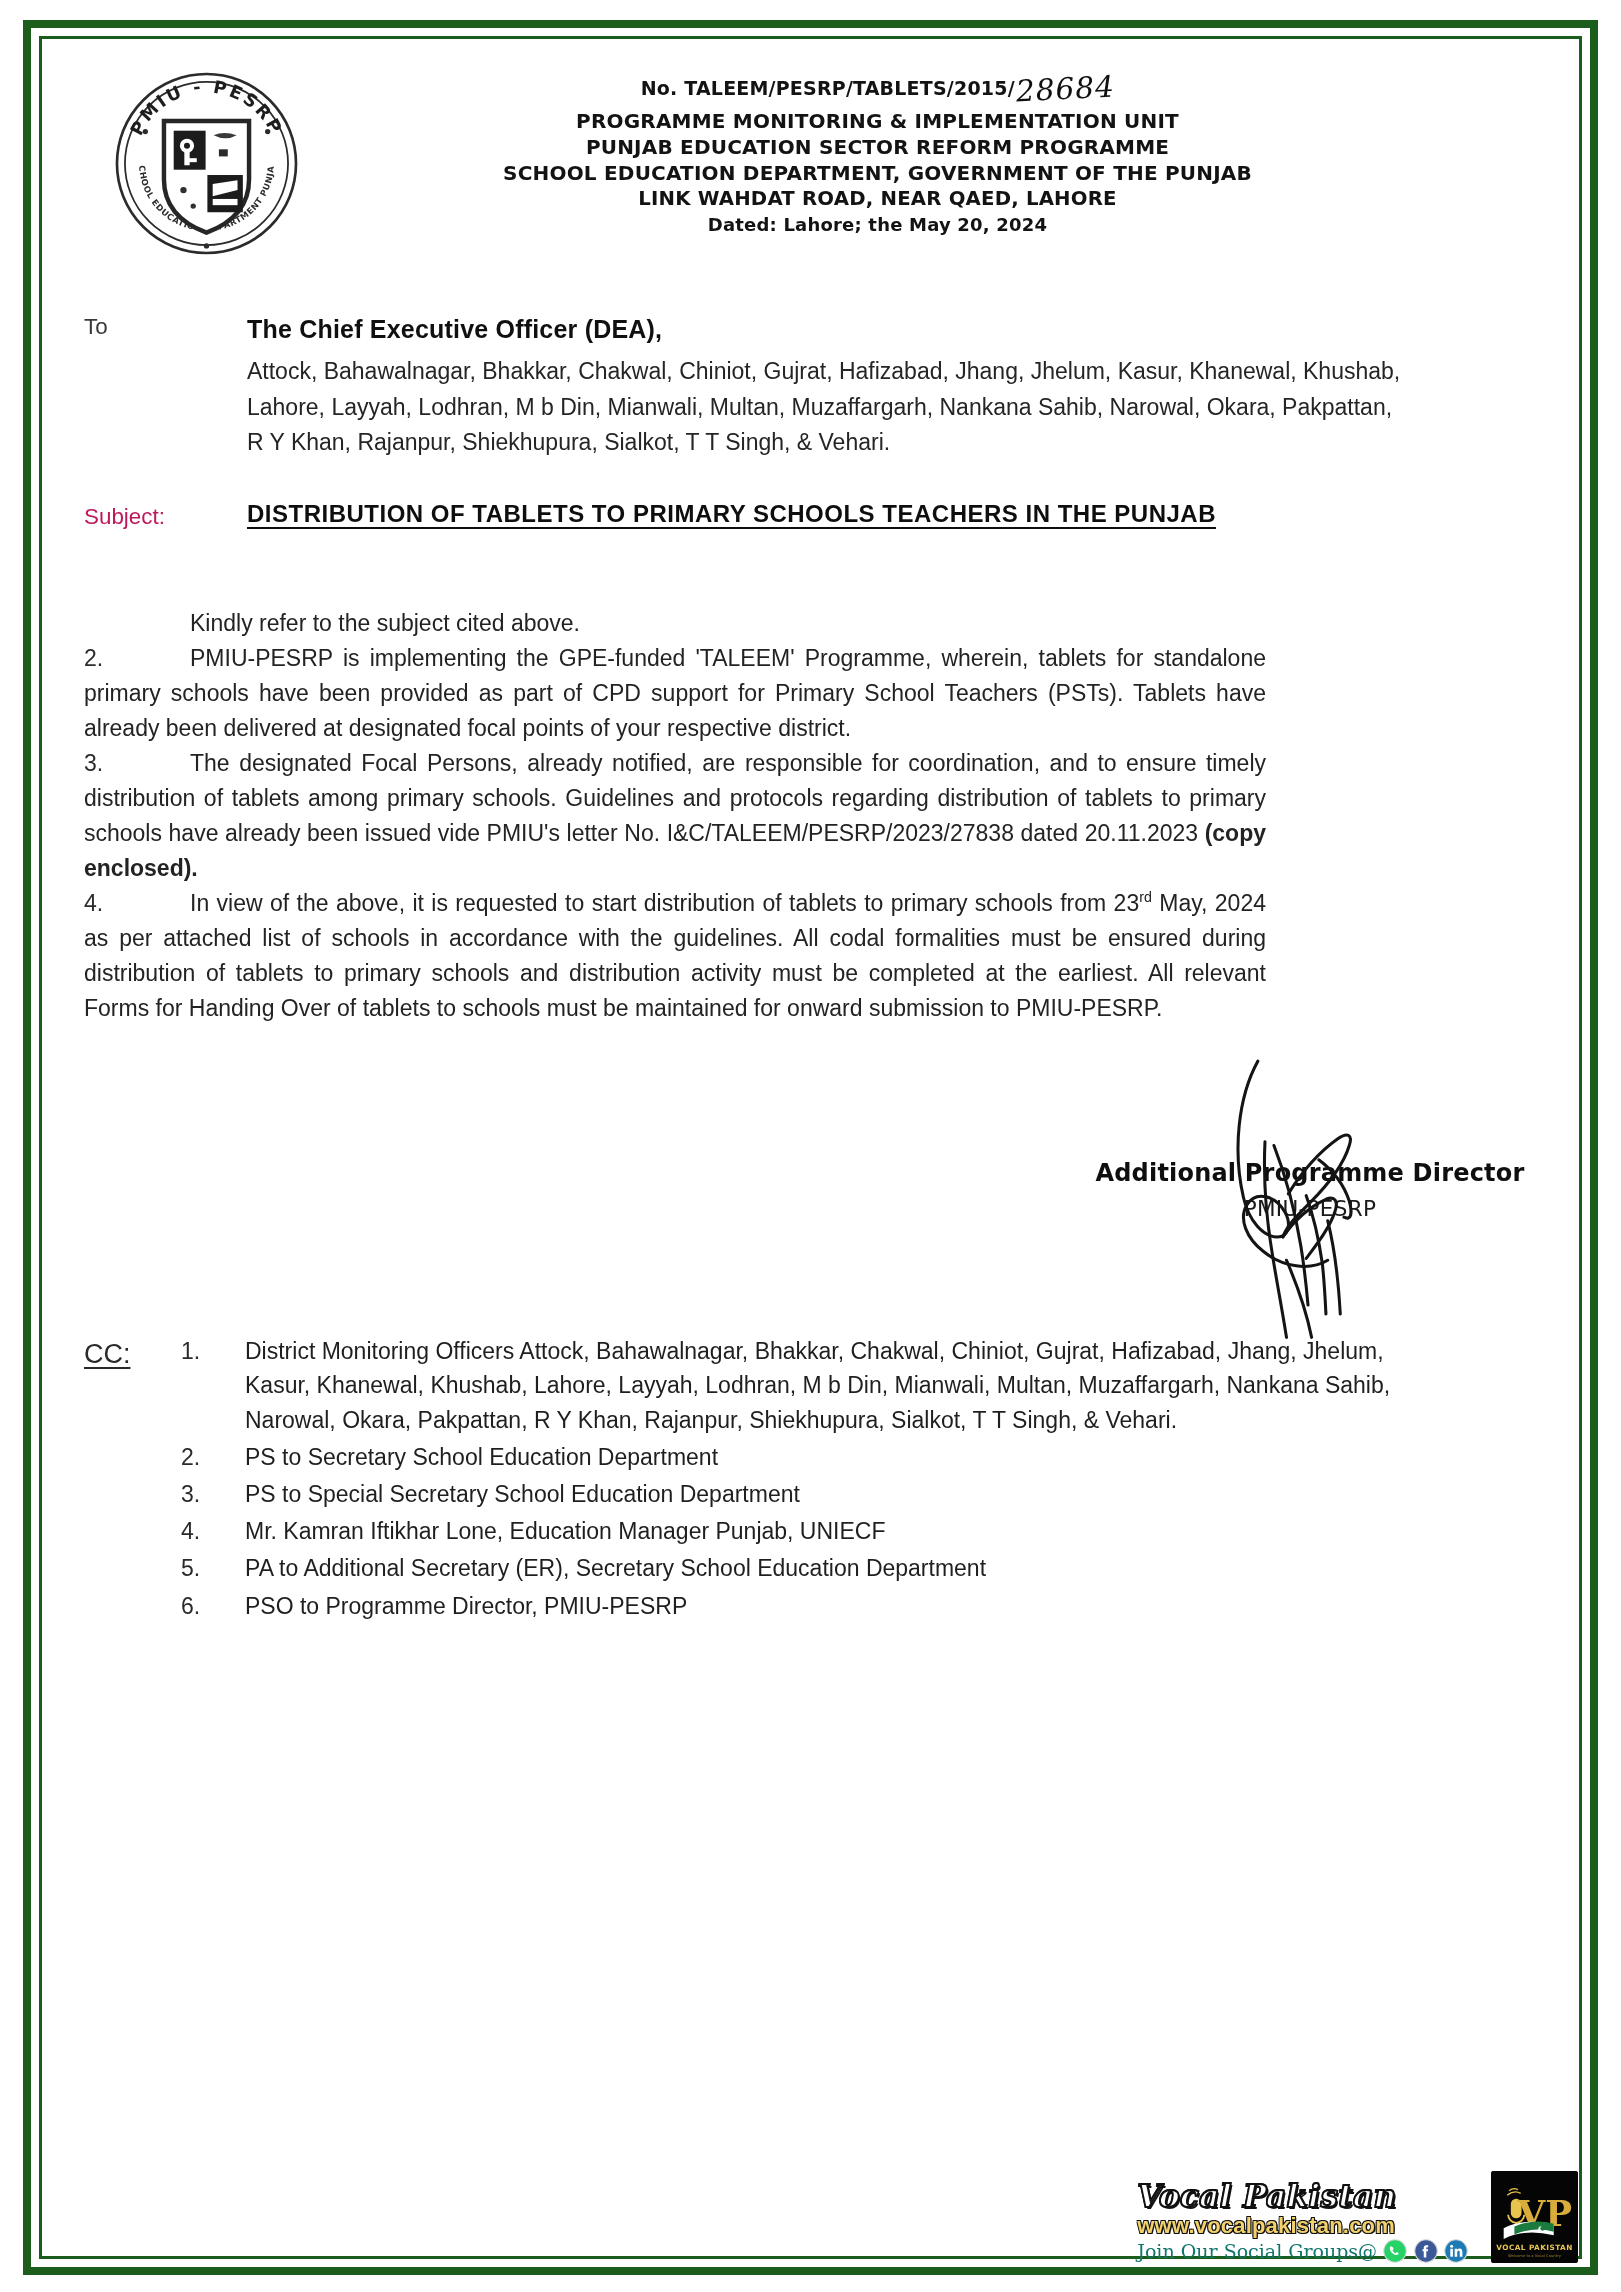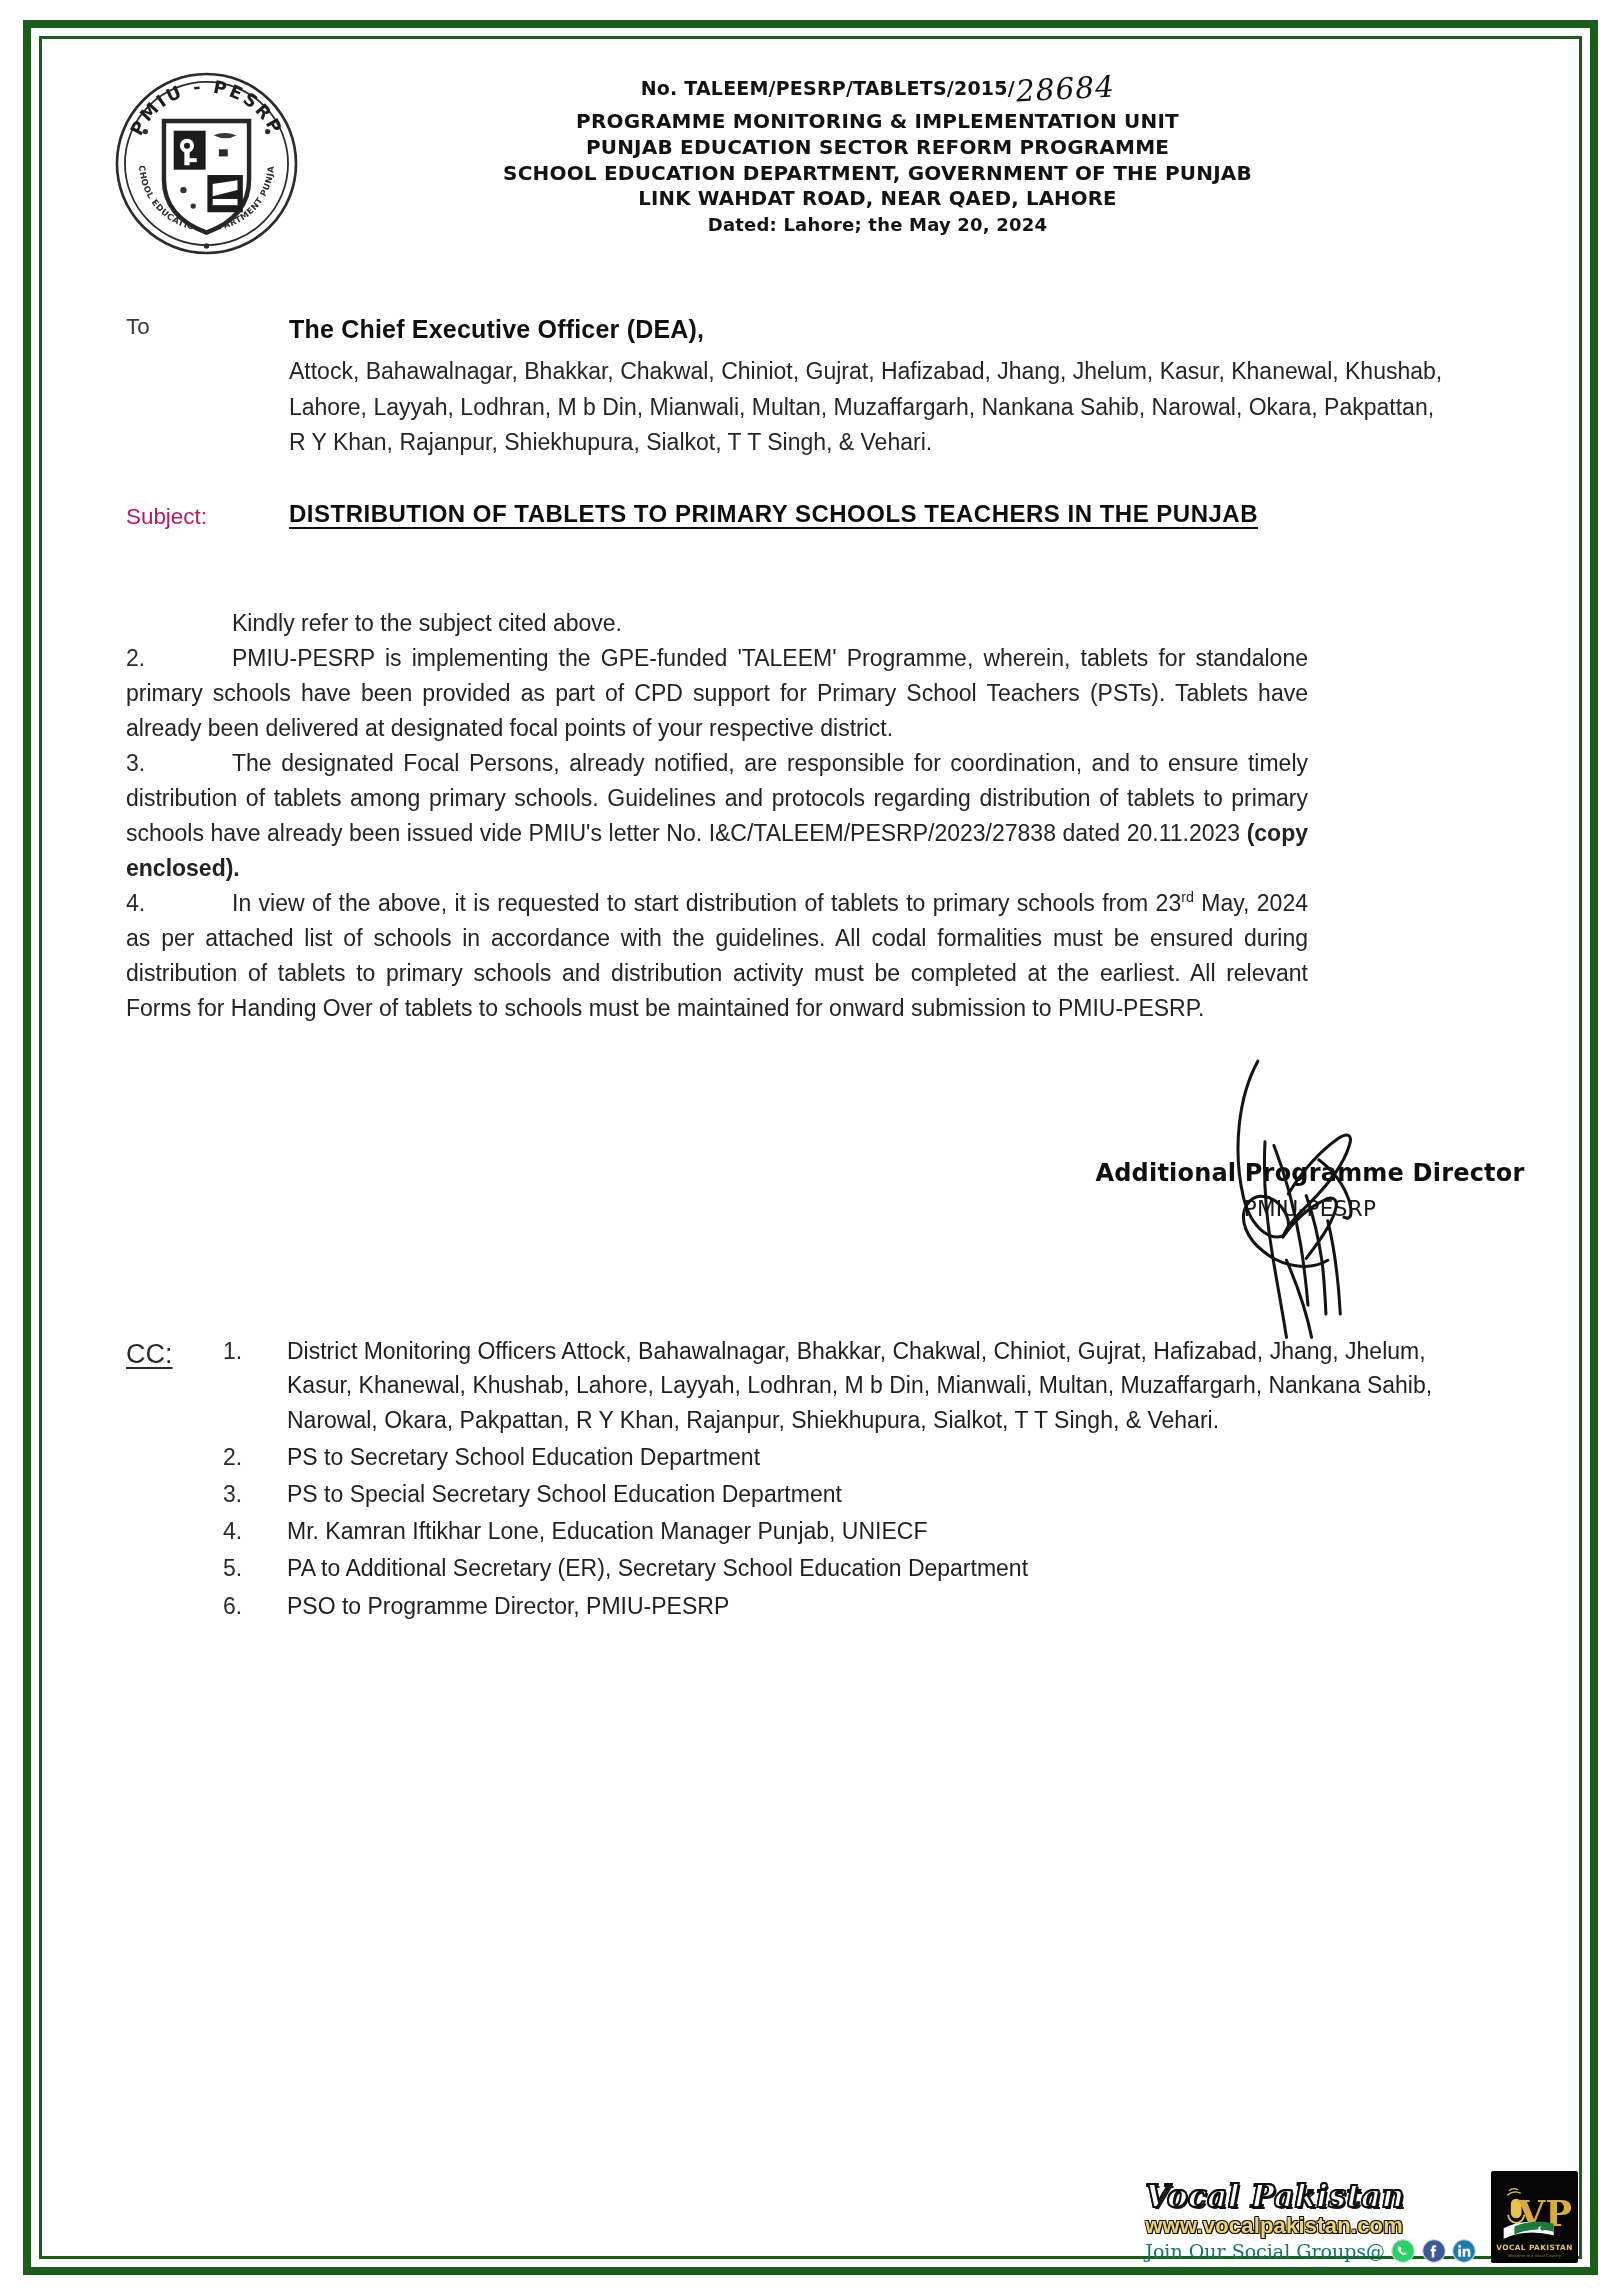--- a/index.html
+++ b/index.html
@@ -96,21 +96,20 @@
   .hdr-l4 { font-size: 20px; }
   .hdr-l5 { font-size: 19.7px; }
   .hdr-l6 { font-size: 18px; margin-top: 1.8px; }
 
   
   .doc-body {
     font-family: "Liberation Sans", sans-serif;
     font-size: 23px;
     line-height: 1.52;
     color: #1c1c1c;
-    margin-left: 42px;
   }
 
   .to-row {
     margin-top: 14.3px;
     position: relative;
   }
   .label-to {
     position: absolute;
     left: 0;
     top: 0;
@@ -306,20 +305,21 @@
   }
   .wm-icon { width: 24px; height: 24px; display: block; }
   .wm-logo {
     width: 87px;
     height: 92px;
     background: #050505;
     border-radius: 2.7px;
     position: relative;
     overflow: hidden;
     flex: none;
+    margin-left: 8px;
   }
 </style>
 </head>
 <body>
 
 <div class="page">
 
   <div class="frame-outer"></div>
   <div class="frame-inner"></div>
 

